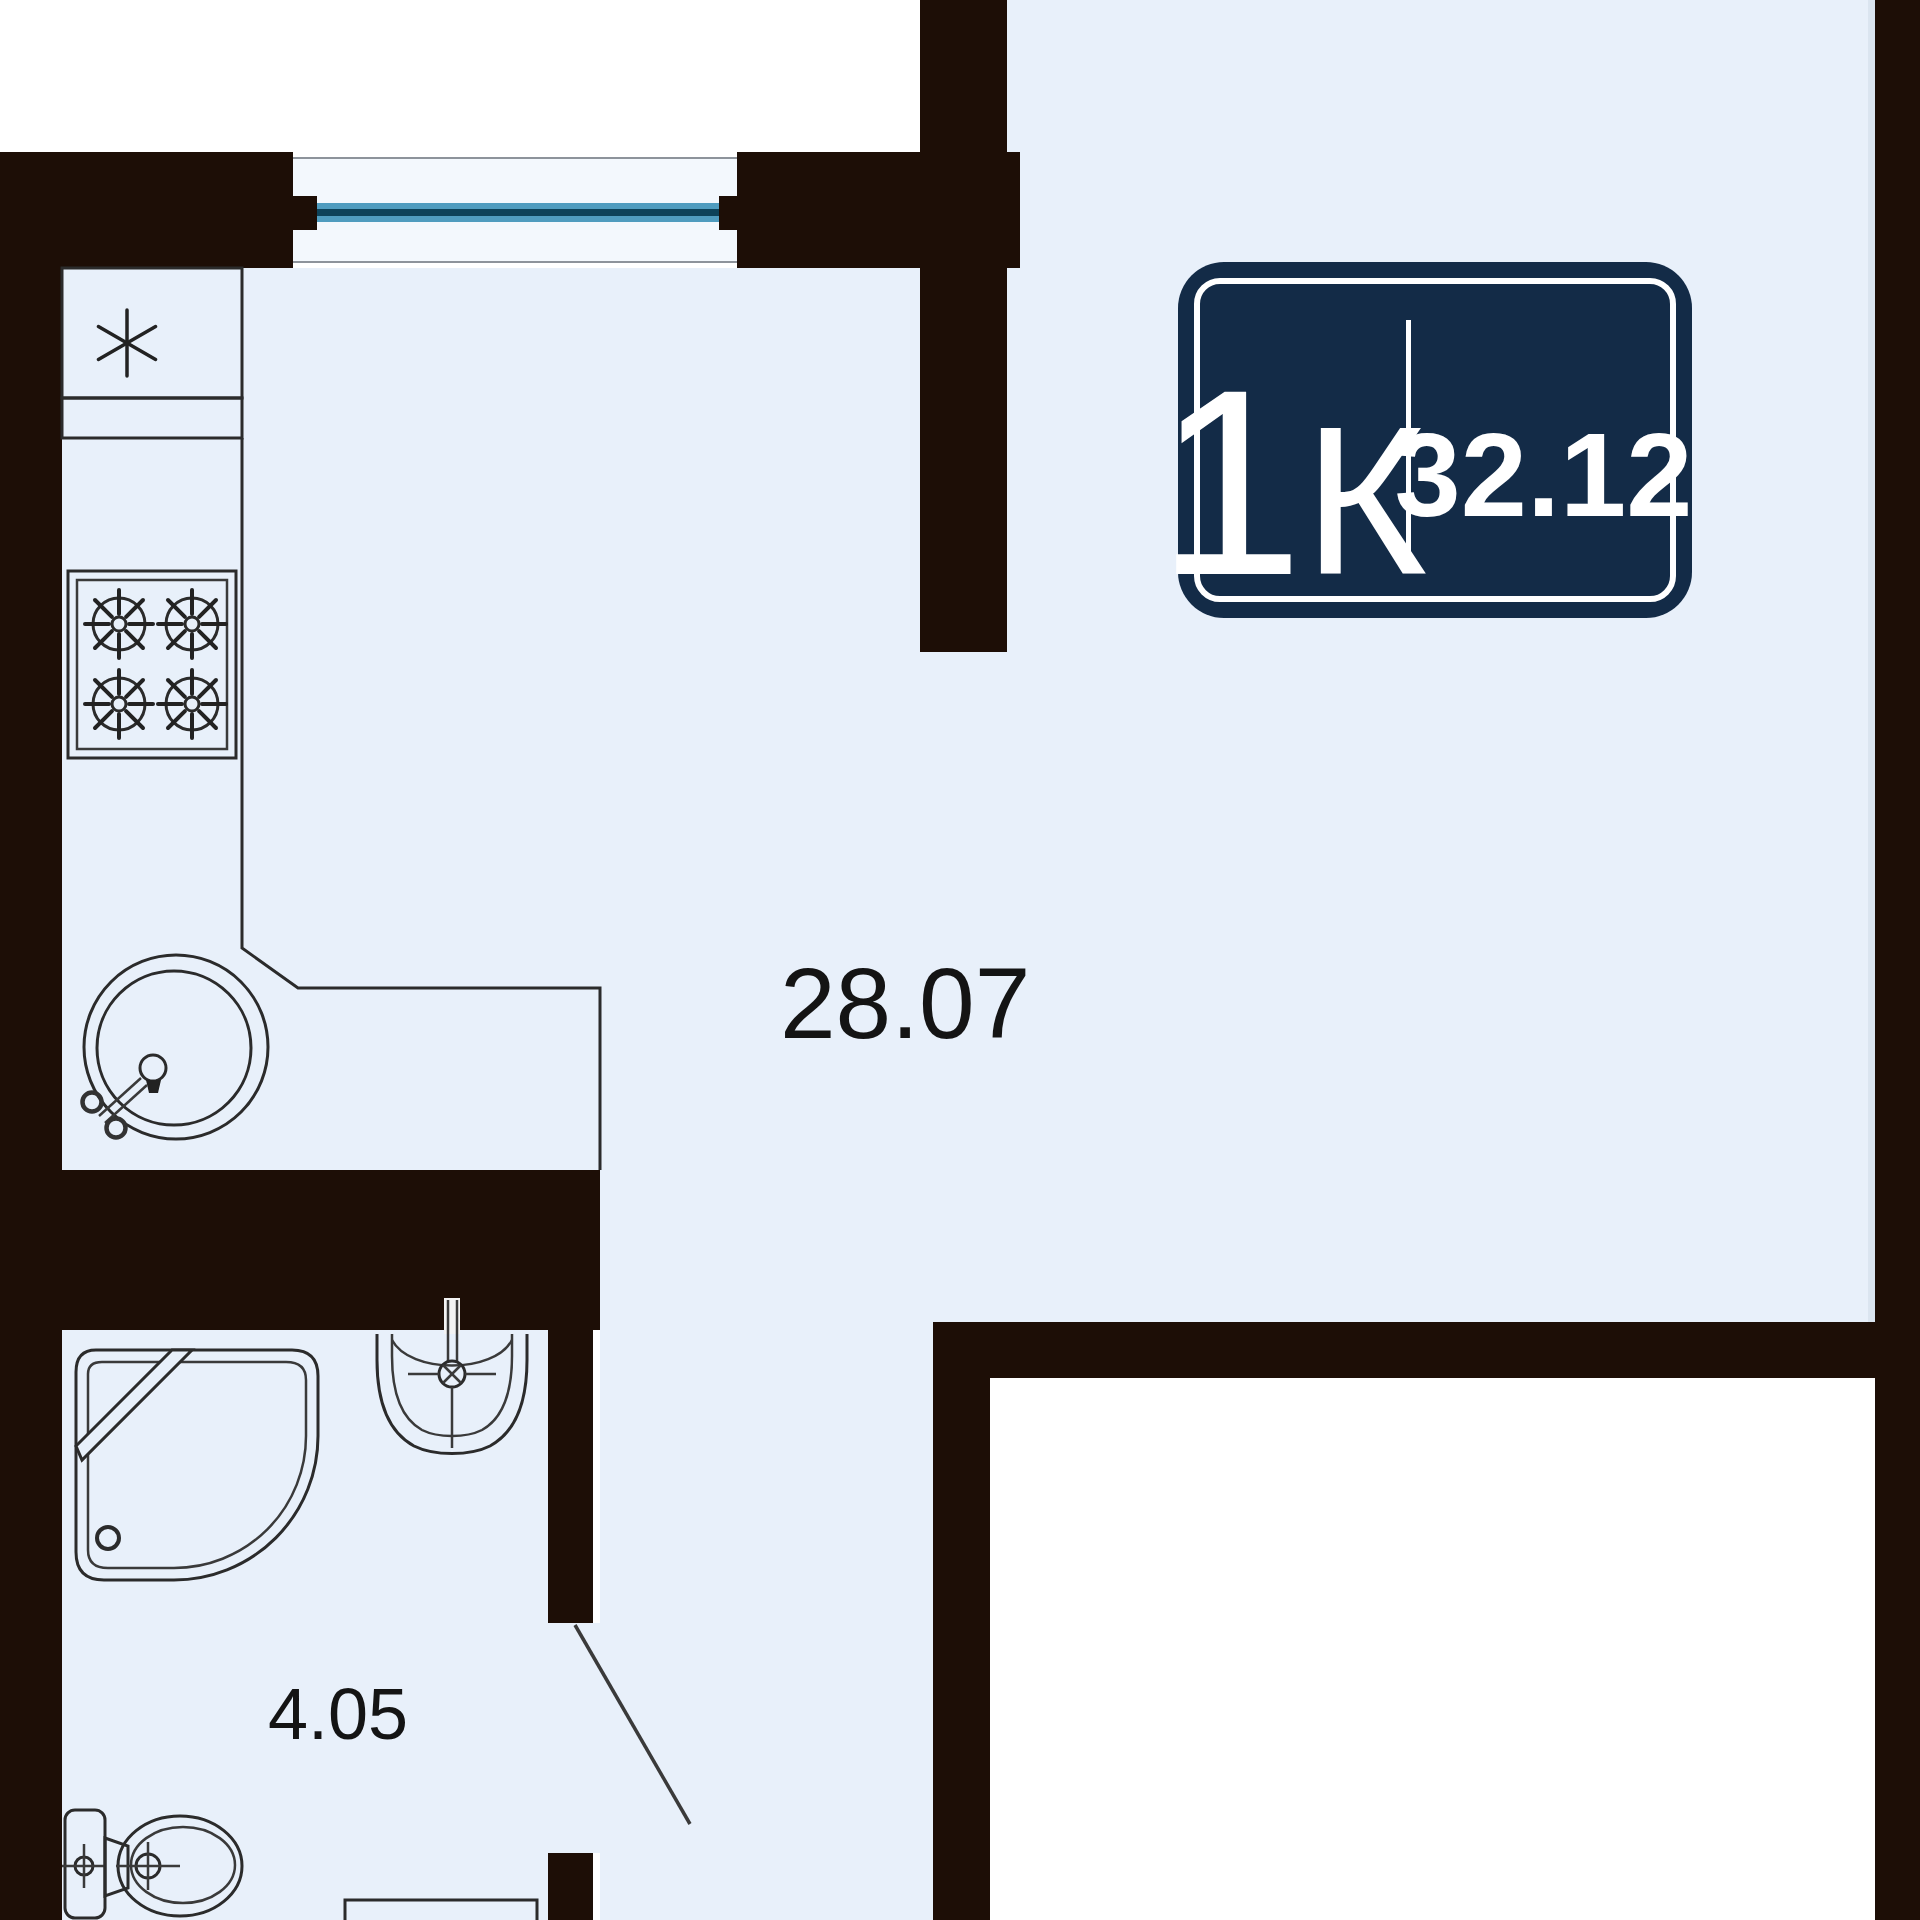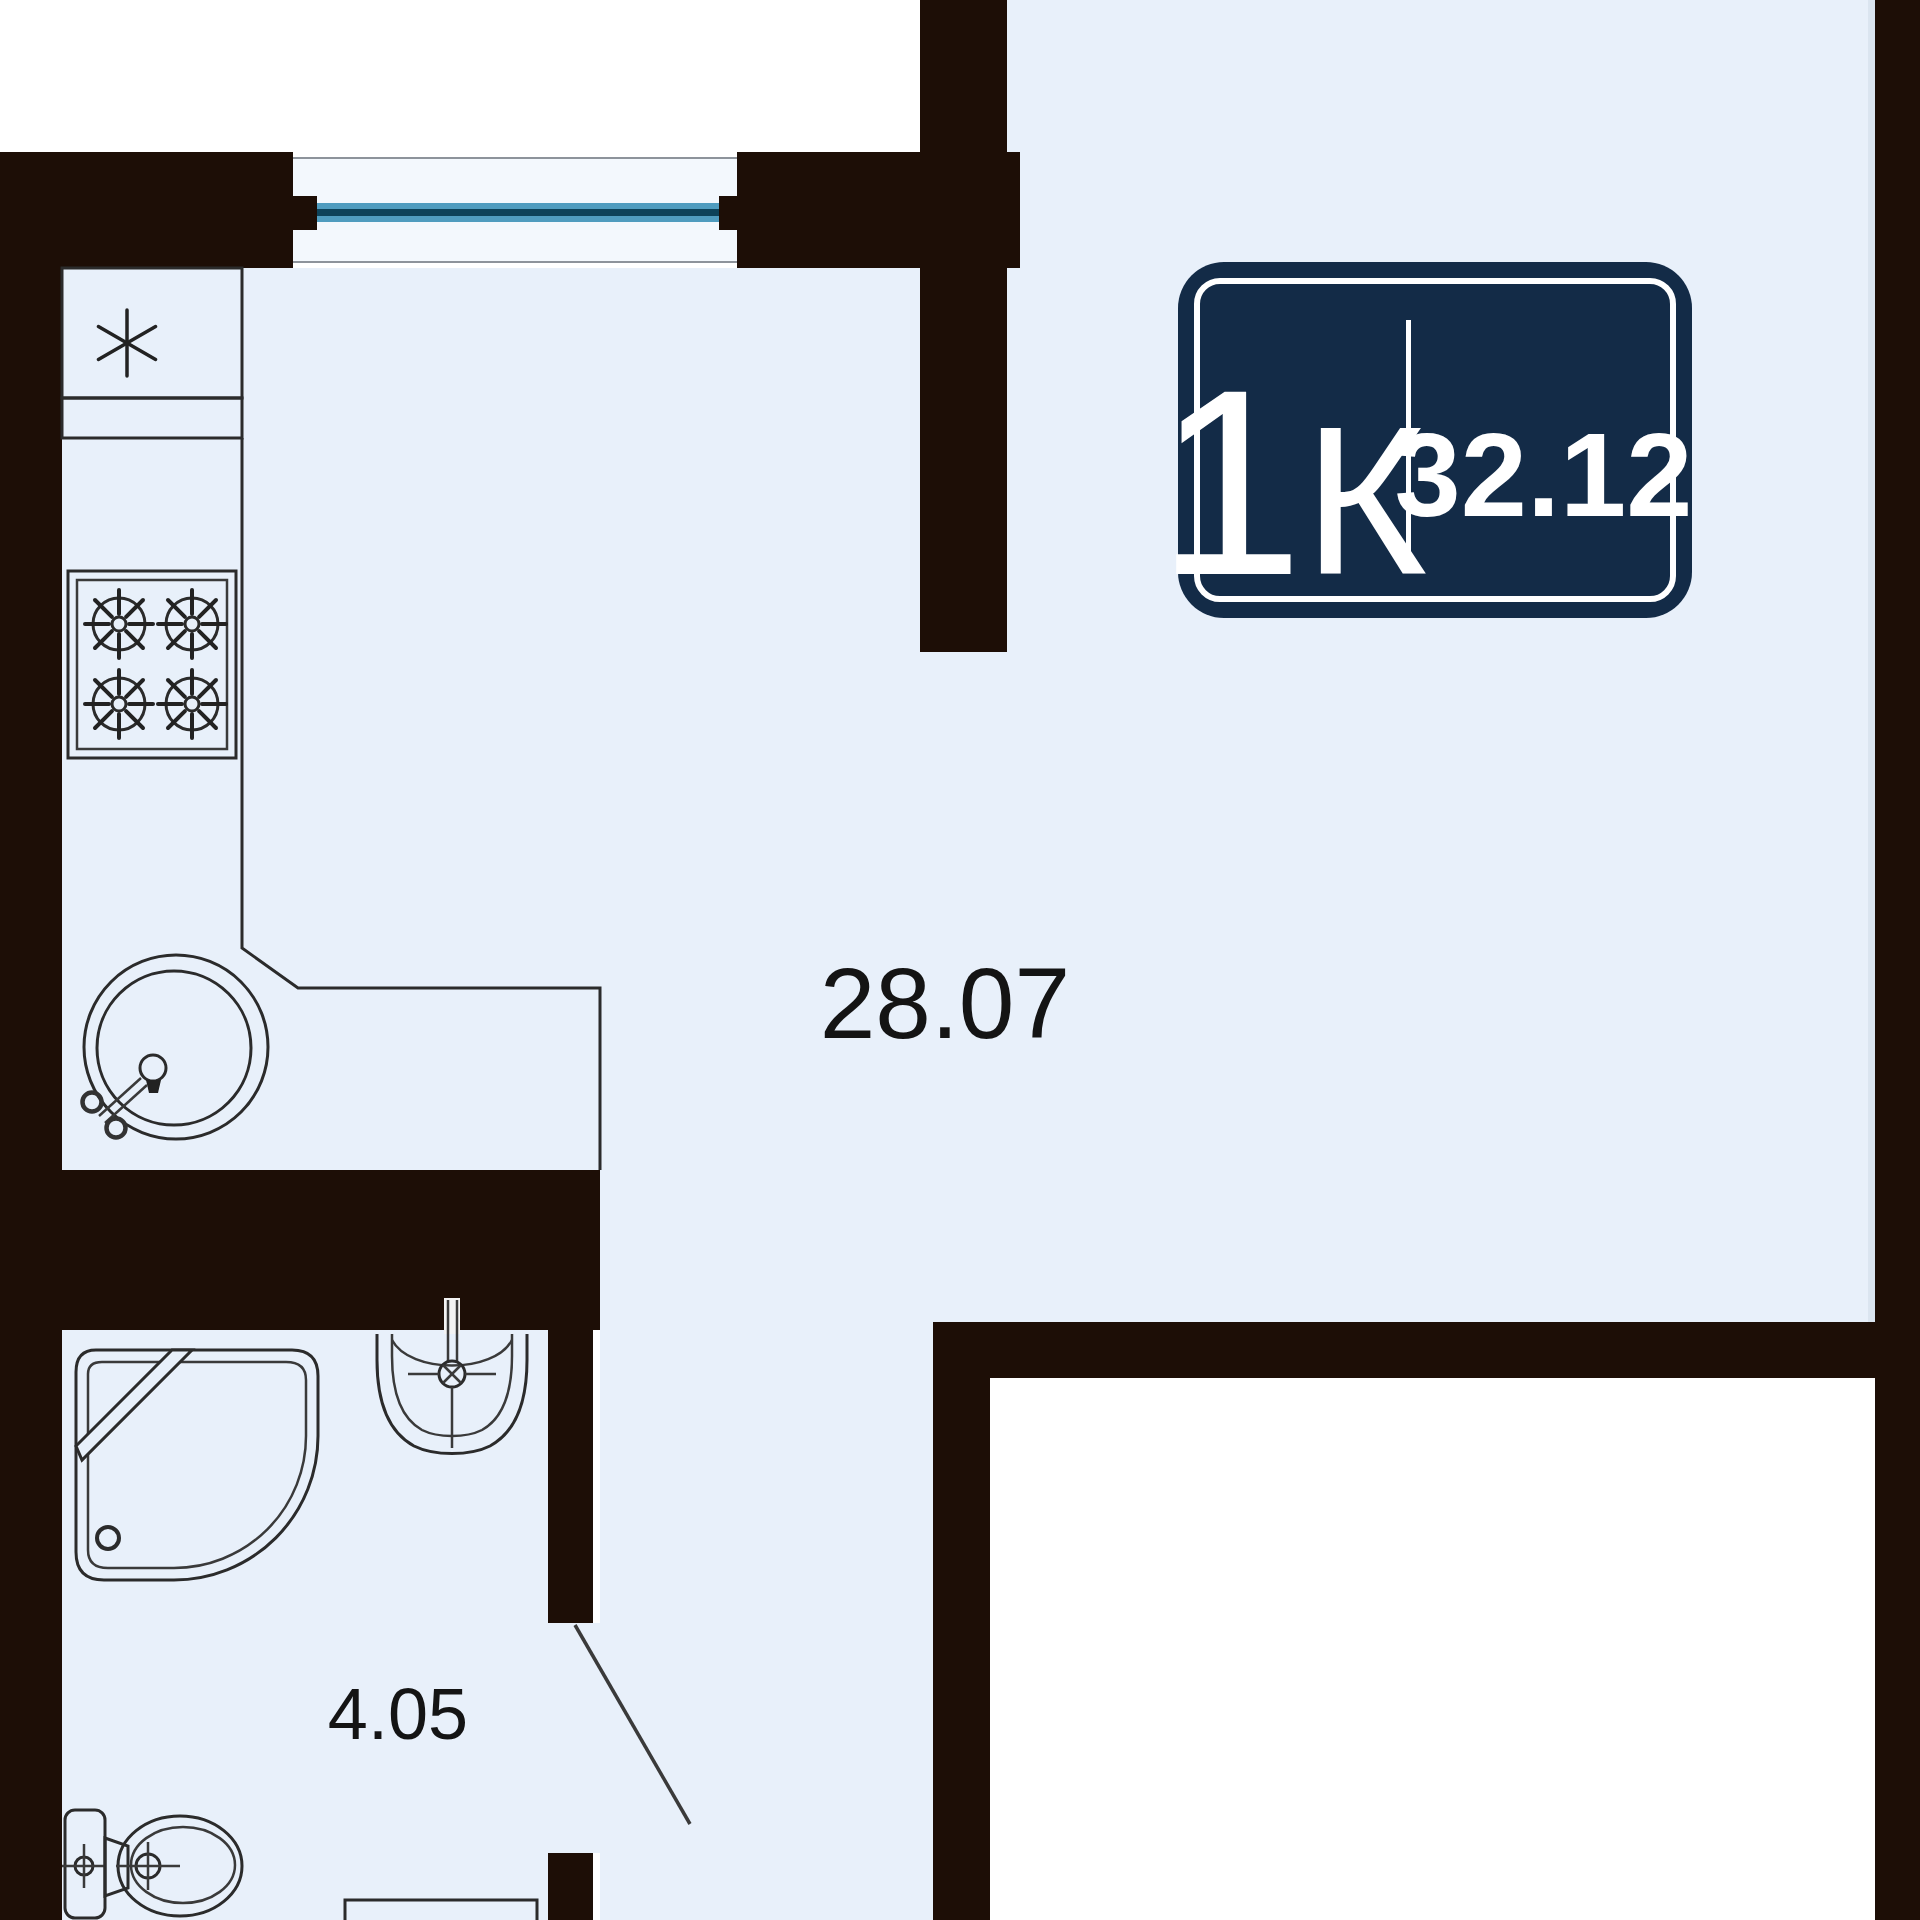--- a/index.html
+++ b/index.html
@@ -33,21 +33,21 @@
   .wall-corridor-right{left:933px;top:1378px;width:57px;height:542px;}
   .wall-right-strip{left:1875px;top:0;width:45px;height:1920px;}
   .wall-edge-highlight{left:1868px;top:0;width:7px;height:1322px;background:#dbe5f0;}
   .window-cap-left{left:293px;top:196px;width:24px;height:34px;}
   .window-cap-right{left:719px;top:196px;width:18px;height:34px;}
   
   svg.fixtures{position:absolute;left:0;top:0;width:1920px;height:1920px;}
   svg .ln{fill:none;stroke:#2b2b2b;stroke-width:3;}
   svg .thin{fill:none;stroke:#3a3a3a;stroke-width:2.5;}
   
-  .area-label{color:#141414;text-align:right;line-height:1;}
+  .area-label{color:#141414;text-align:left;line-height:1;}
   .label-living{left:780px;top:953px;width:290px;font-size:100px;}
   .label-bathroom{left:268px;top:1678px;width:200px;font-size:72px;}
   
   .badge{left:1178px;top:262px;width:514px;height:356px;background:#132b47;border-radius:46px;}
   .badge-inner-border{position:absolute;left:16px;top:16px;right:16px;bottom:16px;
     border:6px solid #ffffff;border-radius:26px;}
   .badge-divider{position:absolute;left:228px;top:58px;width:5px;height:248px;background:#ffffff;}
   .badge-rooms{position:absolute;left:0;top:88px;width:227px;display:flex;
     justify-content:center;align-items:baseline;color:#ffffff;}
   .badge-rooms .num{font-size:265px;line-height:1;}

